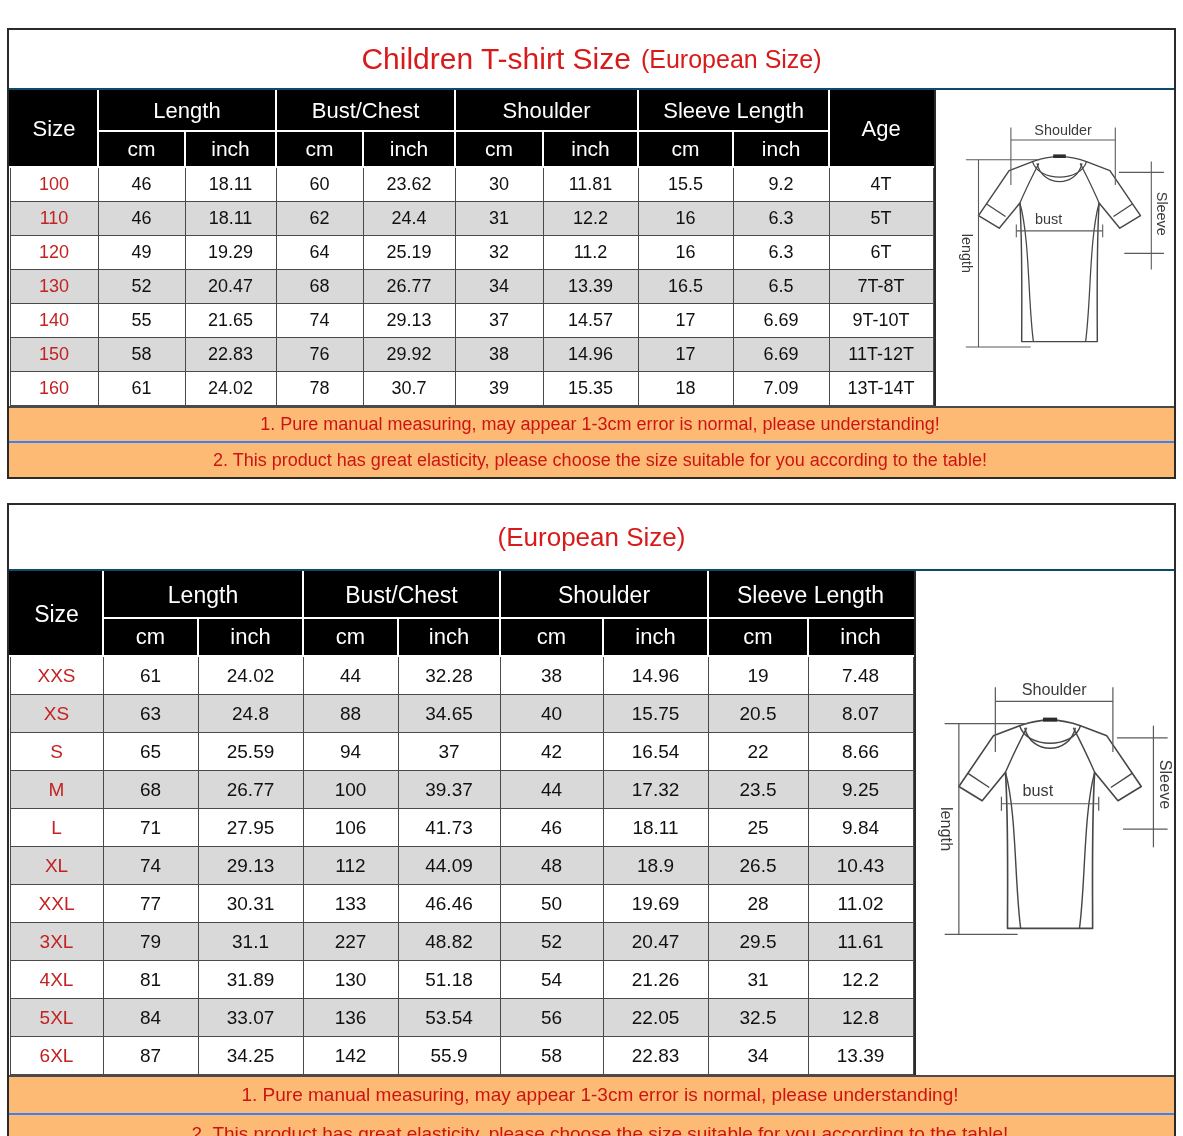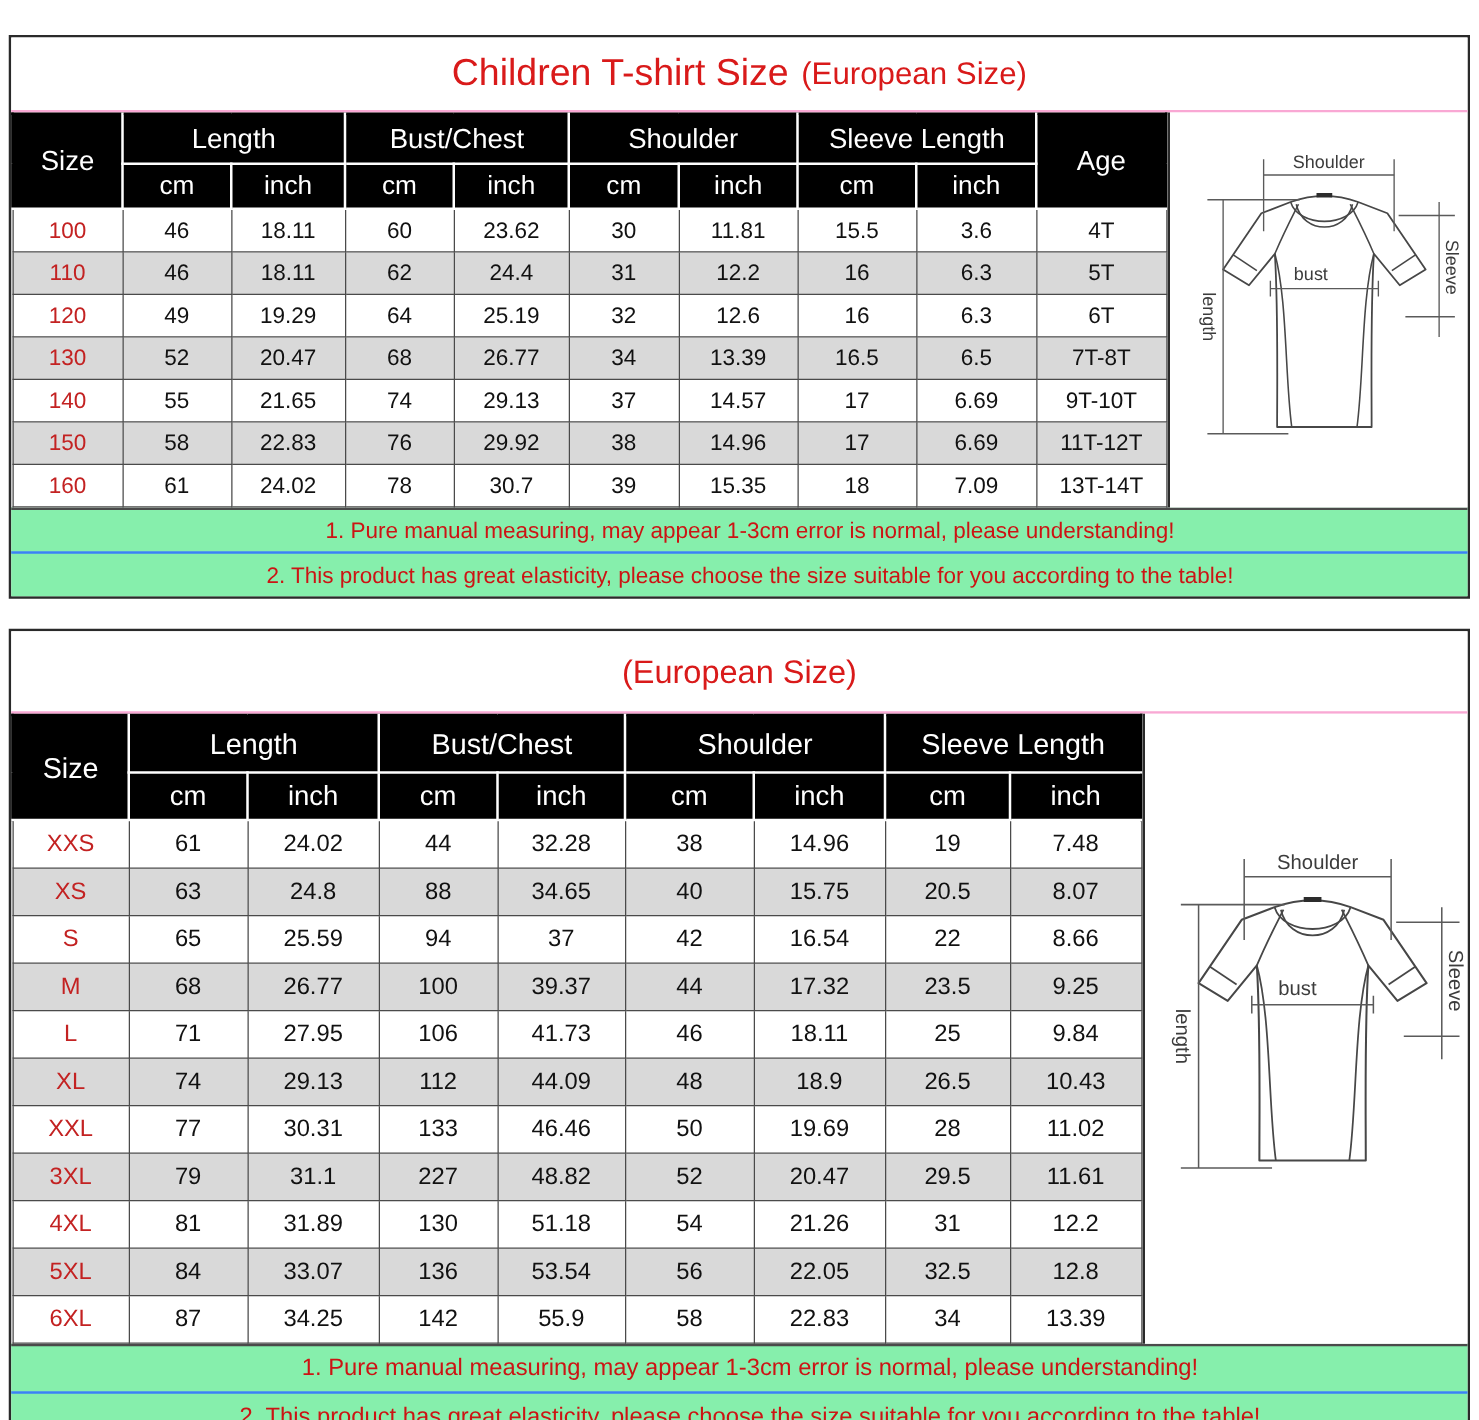--- a/index.html
+++ b/index.html
@@ -7,21 +7,21 @@
     width:1183px; box-sizing:border-box;
     padding:28px 0 4px;
     font-family:"Liberation Sans","DejaVu Sans",sans-serif;
     background:#fff;
   }
   .panel { margin:0 7px; border:2px solid #2a2a2a; background:#fff; }
   .panel + .panel { margin-top:24px; }
 
   .panel-title {
     display:flex; align-items:center; justify-content:center; gap:10px;
-    border-bottom:2px solid #f9a8d4; background:#fff;
+    border-bottom:2px solid #0c4a6e; background:#fff;
   }
   .panel-children .panel-title { height:58px; }
   .panel-adult   .panel-title { height:64px; }
   .title-main   { color:#d91a1a; }
   .title-suffix { color:#d91a1a; }
   .panel-children .title-main   { font-size:30px; }
   .panel-children .title-suffix { font-size:25px; }
   .panel-adult   .title-main   { font-size:33px; }
   .panel-adult   .title-suffix { font-size:26px; }
 
@@ -55,21 +55,21 @@
   .sizes-table tbody tr:nth-of-type(even) td { background:#d9d9d9; }
   .sizes-table td.size-cell { color:#c32222; }
 
   .diagram-area {
     flex:1; border-left:2px solid #2a2a2a; background:#fff;
     display:flex; align-items:center; justify-content:center;
   }
 
   .note {
     display:flex; align-items:center; justify-content:center;
-    text-align:right; color:#cc1414; background:#86efac;padding-left:17px;
+    text-align:right; color:#cc1414; background:#fdba74;padding-left:17px;
   }
   .panel-children .note { font-size:18px; }
   .panel-adult   .note { font-size:19px; }
   .note-1 { border-top:2px solid #4a4a4a; }
   .note-2 { border-top:2px solid #3b82f6; }
   .panel-children .note-1 { height:33px; }
   .panel-children .note-2 { height:34px; }
   .panel-adult   .note-1 { height:36px; }
   .panel-adult   .note-2 { height:37px; }
 
@@ -128,21 +128,21 @@
 
             <tr>
               <td class="size-cell">100</td>
               <td>46</td>
               <td>18.11</td>
               <td>60</td>
               <td>23.62</td>
               <td>30</td>
               <td>11.81</td>
               <td>15.5</td>
-              <td>3.6</td>
+              <td>9.2</td>
               <td>4T</td>
             </tr>
 
             <tr>
               <td class="size-cell">110</td>
               <td>46</td>
               <td>18.11</td>
               <td>62</td>
               <td>24.4</td>
               <td>31</td>
@@ -152,21 +152,21 @@
               <td>5T</td>
             </tr>
 
             <tr>
               <td class="size-cell">120</td>
               <td>49</td>
               <td>19.29</td>
               <td>64</td>
               <td>25.19</td>
               <td>32</td>
-              <td>12.6</td>
+              <td>11.2</td>
               <td>16</td>
               <td>6.3</td>
               <td>6T</td>
             </tr>
 
             <tr>
               <td class="size-cell">130</td>
               <td>52</td>
               <td>20.47</td>
               <td>68</td>

